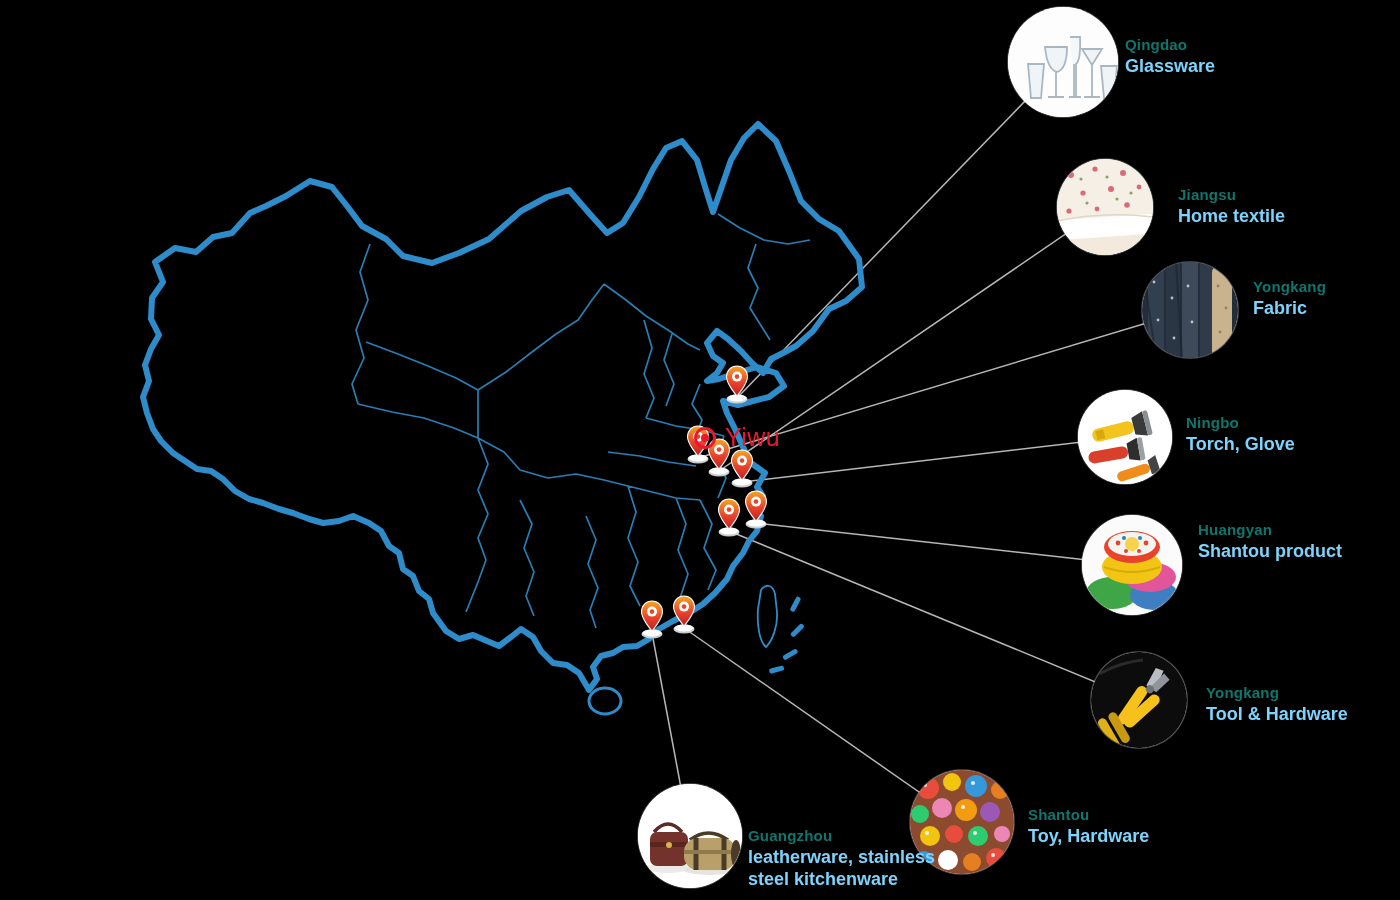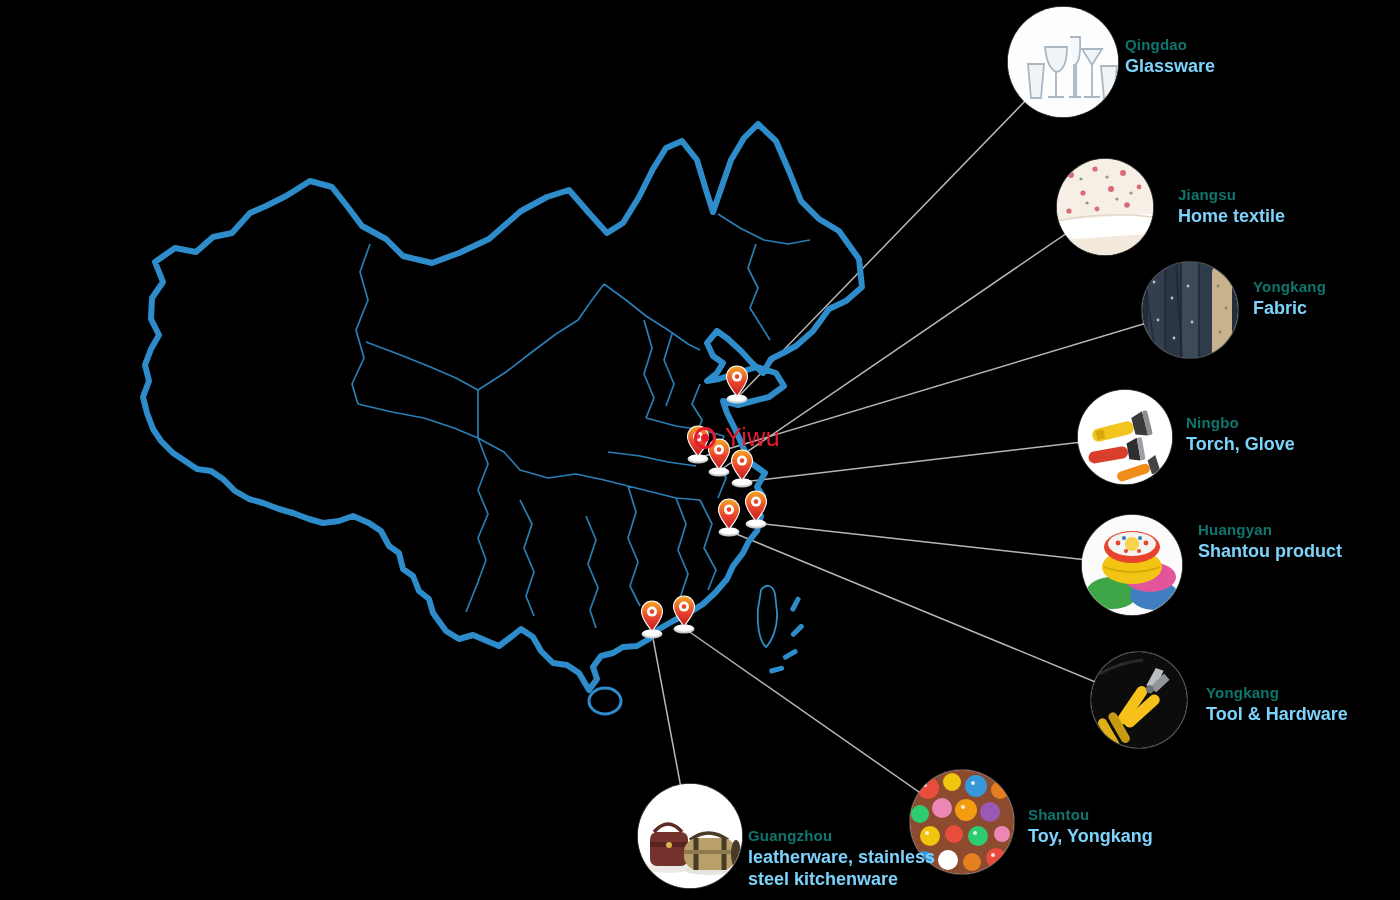--- a/index.html
+++ b/index.html
@@ -325,21 +325,21 @@
     <span class="products">Shantou product</span>
   </div>
 
   <div class="market-label" style="left:1206px;top:684px;text-decoration:underline;">
     <span class="city">Yongkang</span>
     <span class="products">Tool &amp; Hardware</span>
   </div>
 
   <div class="market-label" style="left:1028px;top:806px;">
     <span class="city">Shantou</span>
-    <span class="products">Toy, Yongkang</span>
+    <span class="products">Toy, Hardware</span>
   </div>
 
   <div class="market-label" style="left:748px;top:812px;width:196px;margin-top:15px;">
     <span class="city">Guangzhou</span>
     <span class="products">leatherware, stainless steel kitchenware</span>
   </div>
 
 </div>
 
 </body></html>

